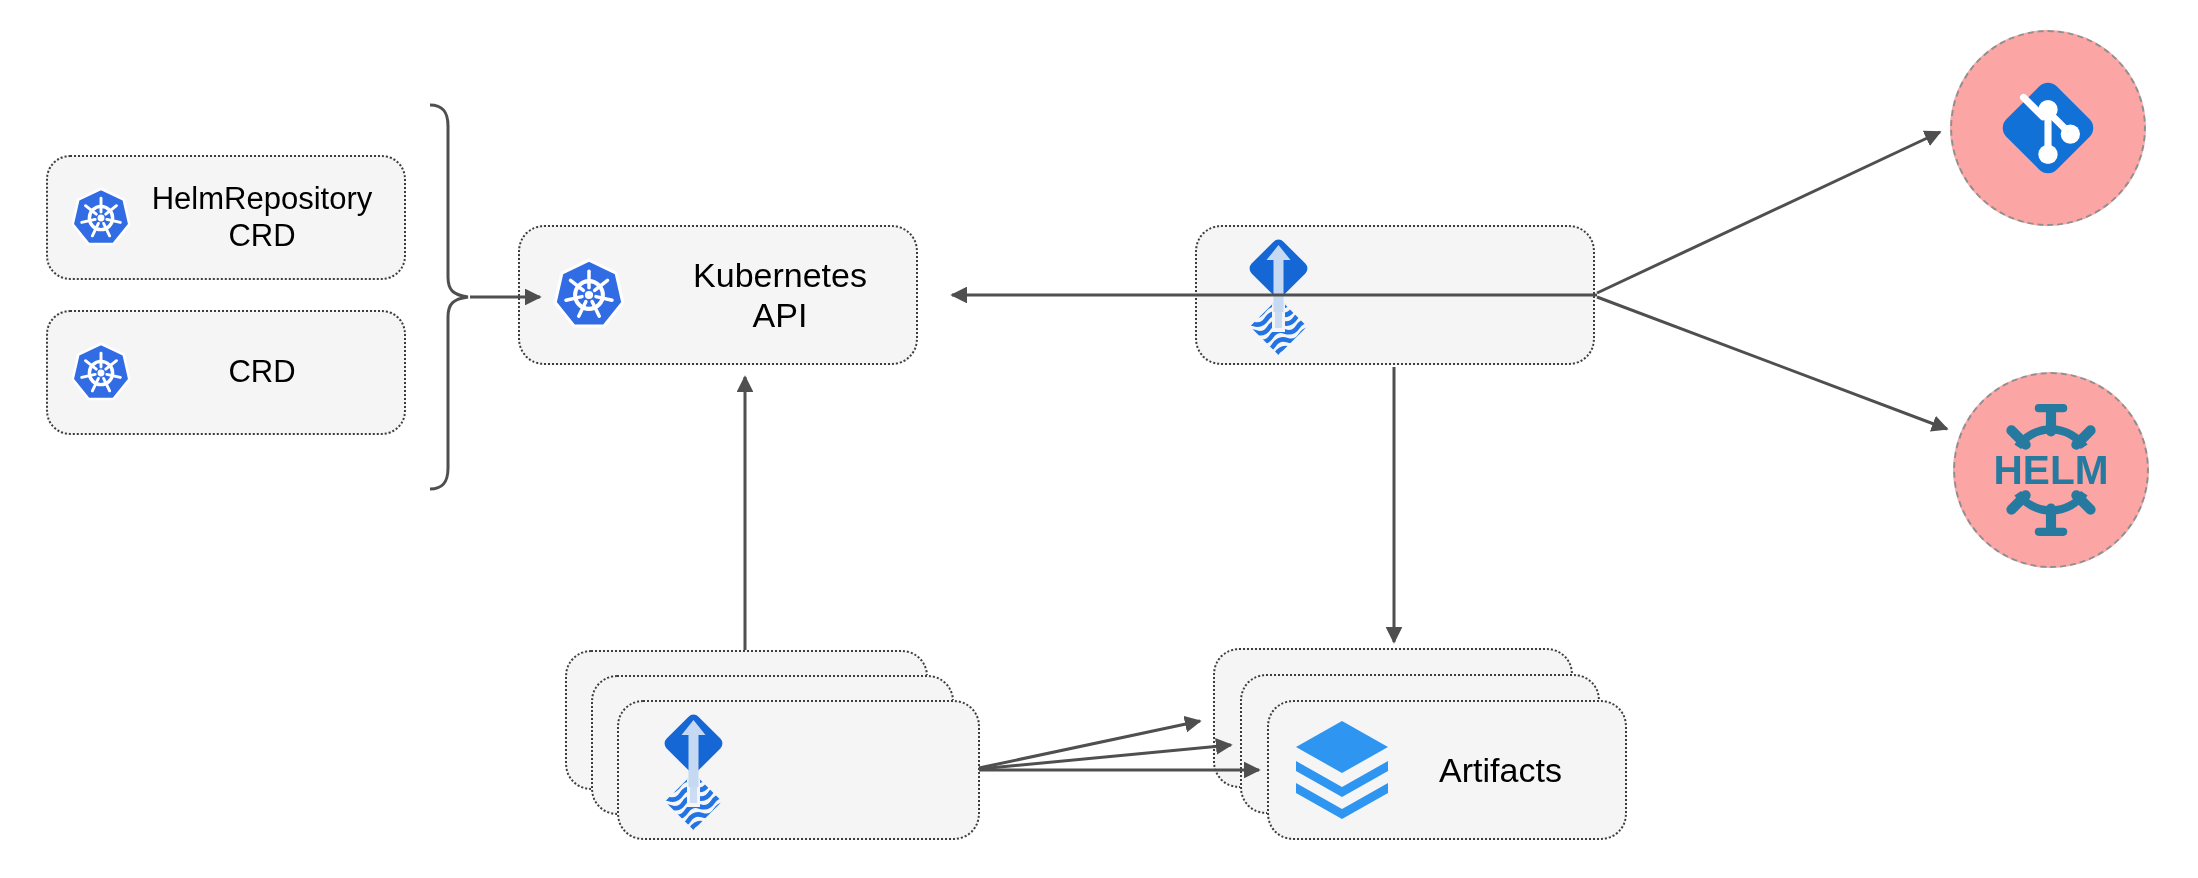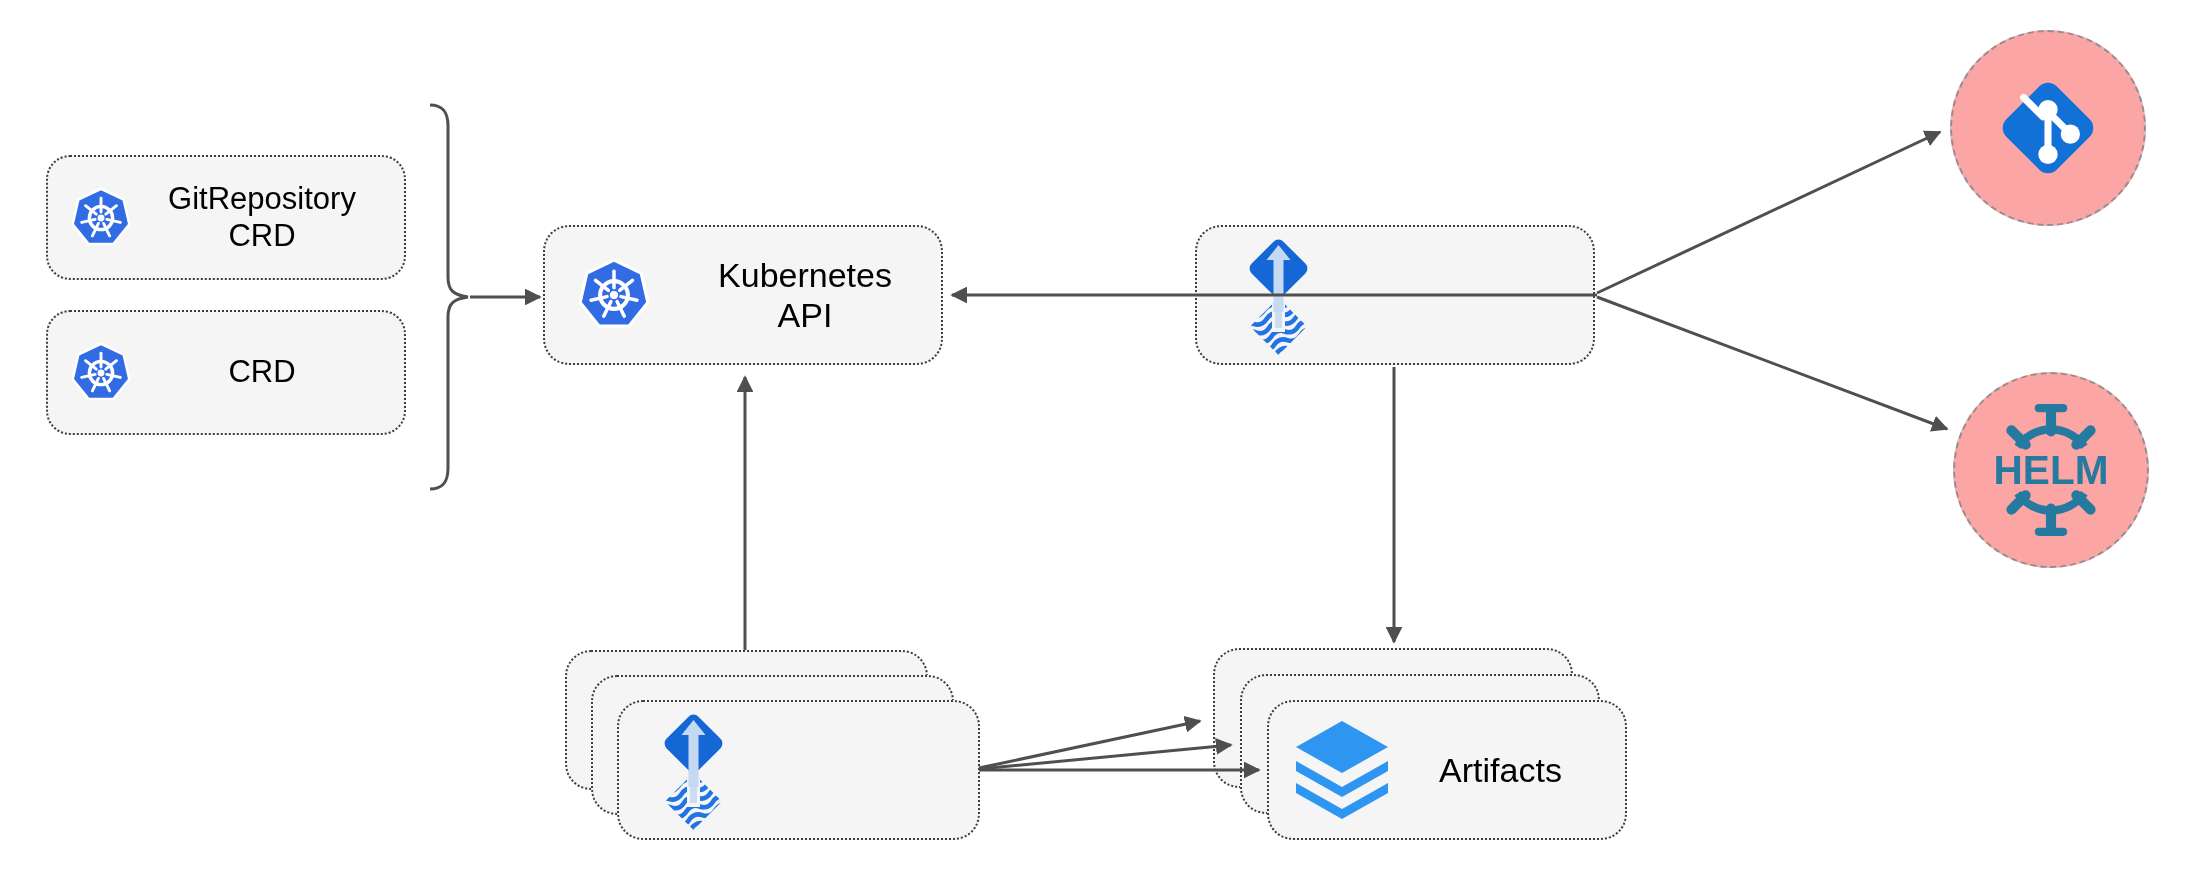--- a/index.html
+++ b/index.html
@@ -29,21 +29,21 @@
     font-size: 34px;
     line-height: 1.18;
     color: #000;
   }
 
   .crd-box { left: 46px; width: 360px; height: 125px; border-radius: 24px; padding-left: 22px; padding-right: 12px; }
   .crd-box .label { font-size: 31px; }
   #box-gitrepo  { top: 155px; }
   #box-helmrepo { top: 310px; }
 
-  #box-k8s-api { left: 543px; top: 225px; width: 400px; height: 140px; padding-left: 32px; padding-right: 30px; gap: 48px; }
+  #box-k8s-api { left: 518px; top: 225px; width: 400px; height: 140px; padding-left: 32px; padding-right: 30px; gap: 48px; }
   #box-source  { left: 1195px; top: 225px; width: 400px; height: 140px; padding-left: 40px; padding-right: 10px; }
 
   .stack-ghost {
     position: absolute;
     background: #f5f5f5;
     border: 2.5px dotted #3d3d3d;
     border-radius: 26px;
   }
   .consumers-size { width: 363px; height: 140px; }
   .artifacts-size { width: 360px; height: 140px; }
@@ -164,21 +164,21 @@
     </defs>
   </svg>
 
   <div class="node crd-box" id="box-gitrepo">
     <span class="icon-wrap">
       <svg width="62" height="62" viewBox="0 0 72 72">
           <use href="#k8s-icon"></use>
         </svg>
     </span>
     <span class="label">
-      <span style="display:block">GitRepository</span>
+      <span style="display:block">HelmRepository</span>
       <span style="display:block">CRD</span>
     </span>
   </div>
 
   <div class="node crd-box" id="box-helmrepo">
     <span class="icon-wrap">
       <svg width="62" height="62" viewBox="0 0 72 72">
           <use href="#k8s-icon"></use>
         </svg>
     </span>

